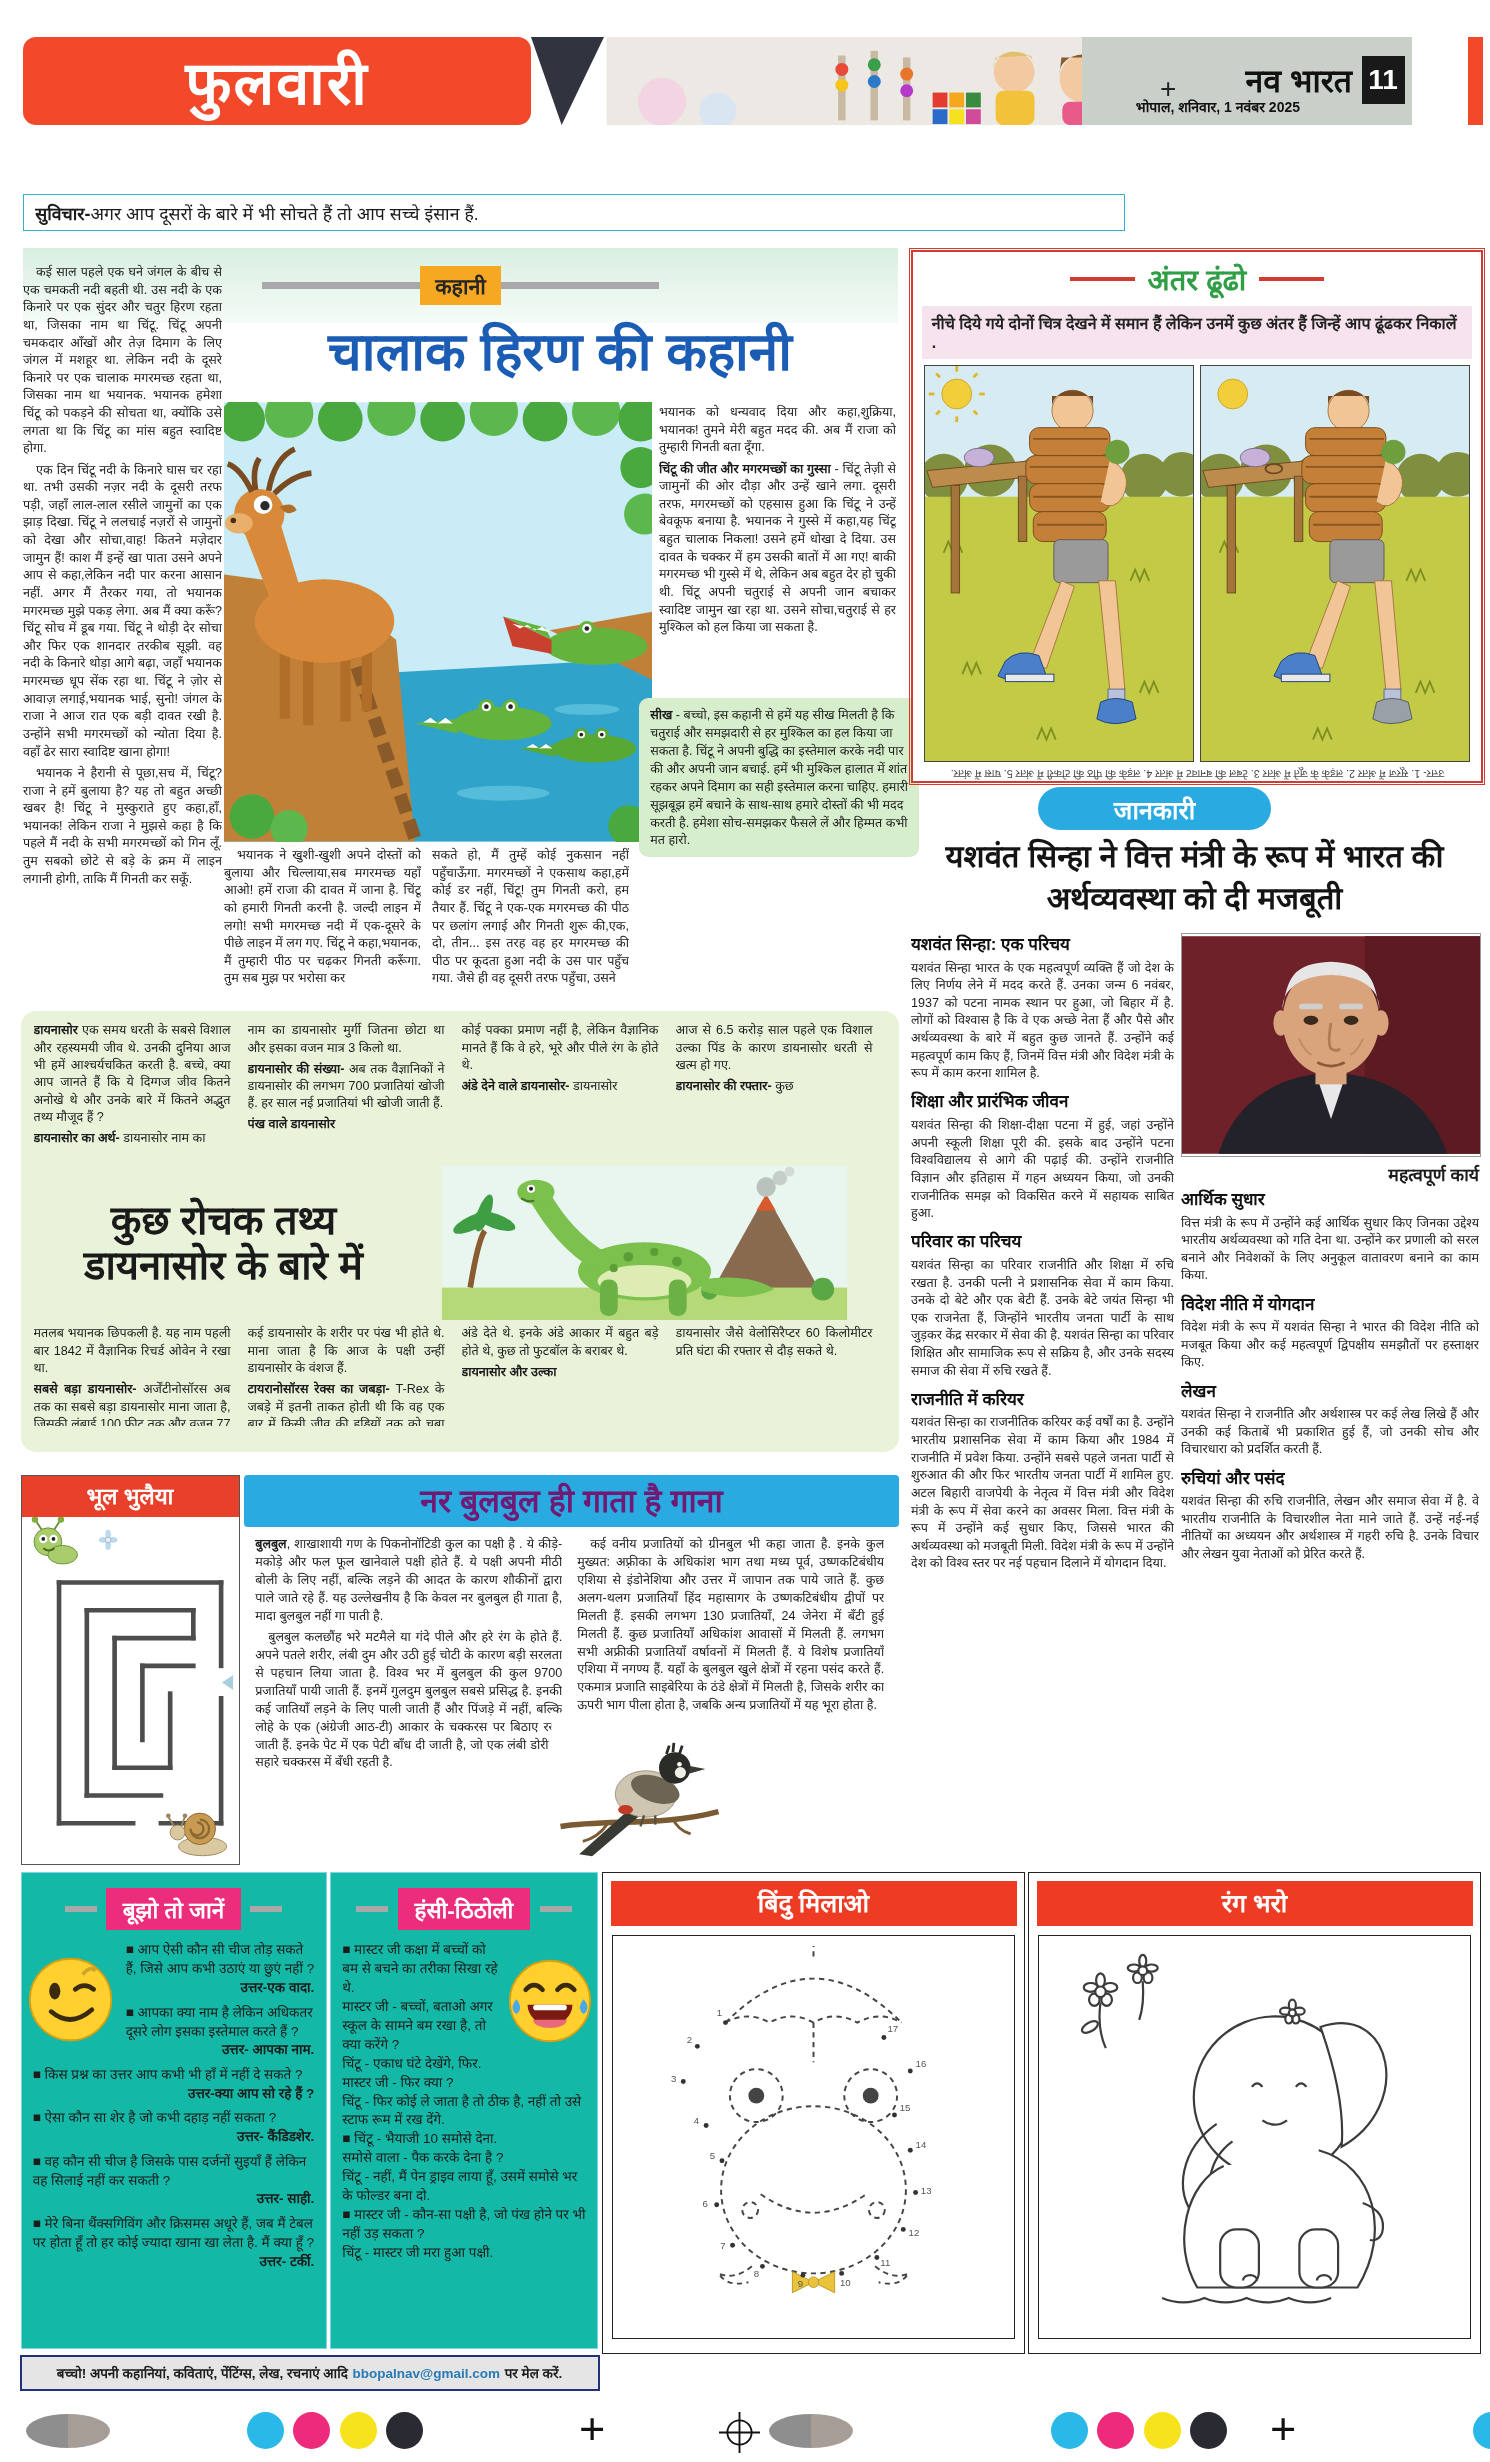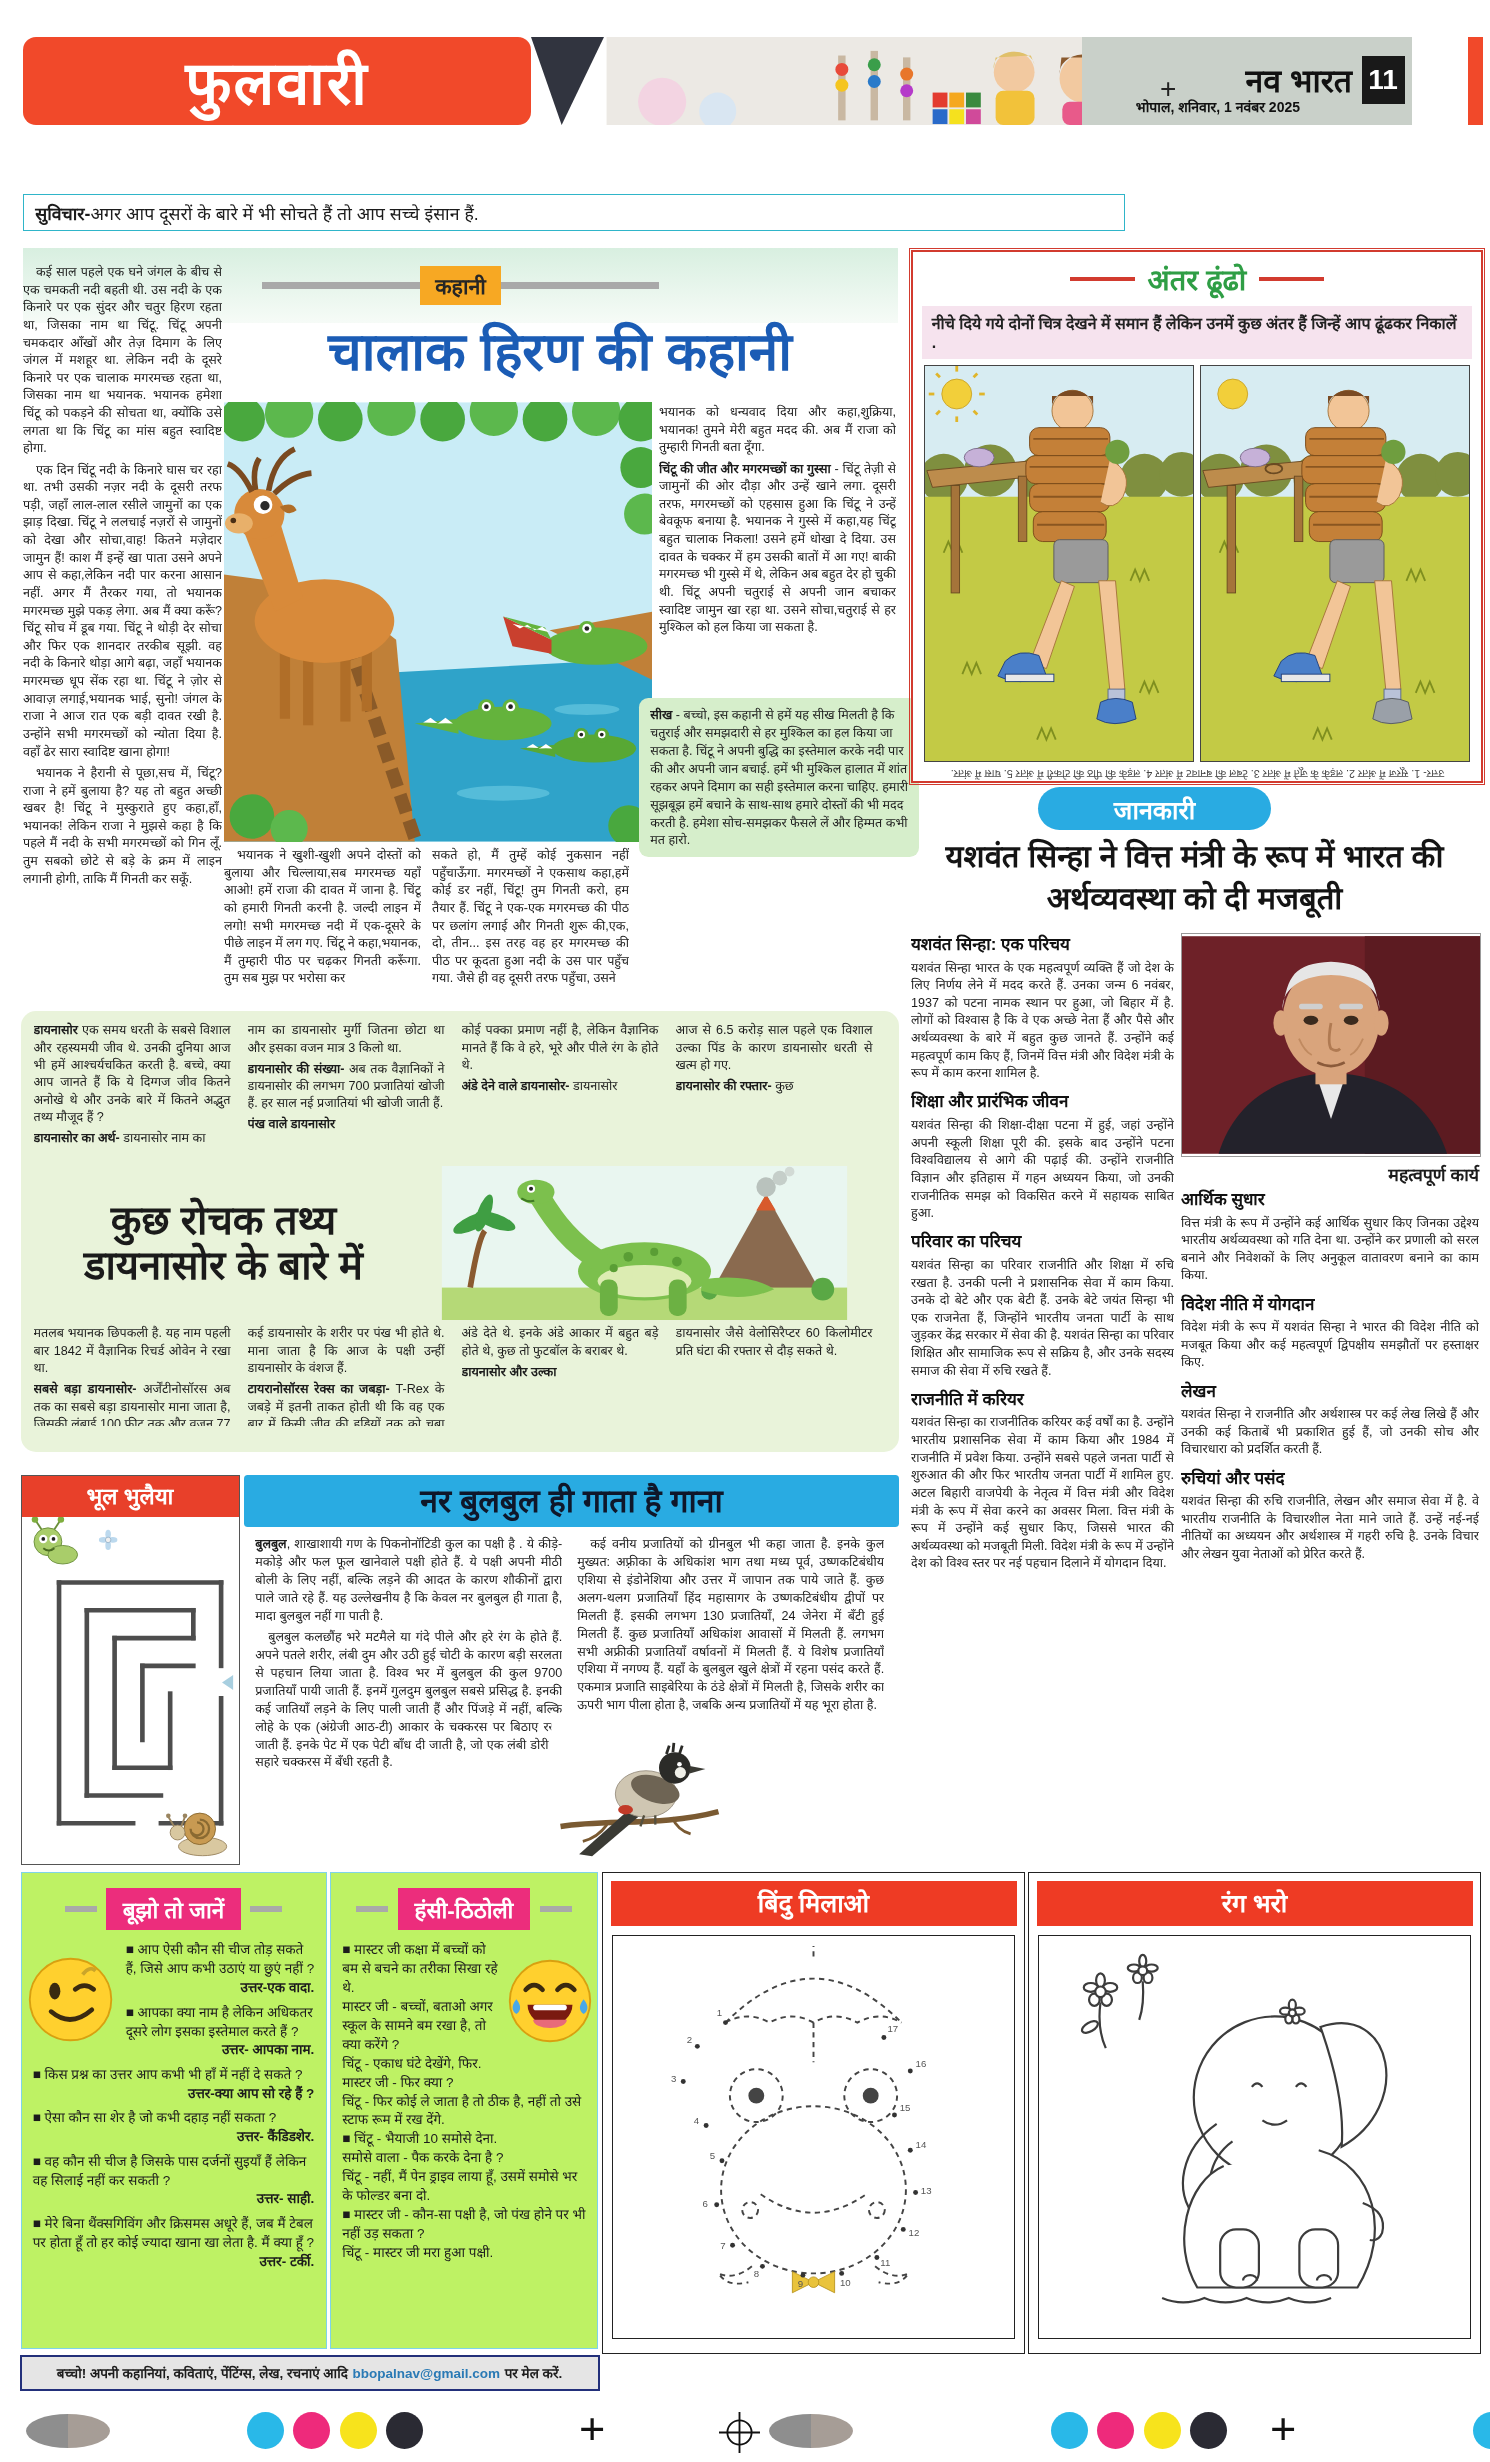--- a/index.html
+++ b/index.html
@@ -54,30 +54,30 @@
 
   
   .dino-box{background:#e9f3da;border-radius:15px;padding:11.2px 13px;}
   .dino-row{display:flex;gap:17px;}
   .dino-col{width:197px;font-size:12.6px;line-height:1.38;text-align:justify;overflow:hidden;}
   .dino-mid{display:flex;align-items:center;gap:7.5px;margin:5.6px 0;}
   .dino-h{font-size:40px;font-weight:700;color:#1a1a1a;line-height:1.12;text-align:center;width:380px;}
 
   
   .hdr-red{background:#e8402a;color:#fff;font-weight:700;text-align:center;}
-  .hdr-blue{background:#29abe2;color:#0f172a;font-weight:700;text-align:center;}
+  .hdr-blue{background:#29abe2;color:#701a75;font-weight:700;text-align:center;}
   .hdr-orange-red{background:#ee3b24;color:#fff;font-weight:700;text-align:center;}
 
   .maze-box{border:1.9px solid #555;background:#fff;}
   .bulbul-box{background:#fff;}
   .bulbul-cols{display:flex;gap:15px;padding:9.3px 11.2px;}
   .bulbul-col{width:307px;font-size:12.6px;line-height:1.42;text-align:justify;overflow:hidden;height:307px;}
 
   
-  .fun-box{border:1.9px solid #7fd4e8;background:#bef264;}
+  .fun-box{border:1.9px solid #7fd4e8;background:#14b8a6;}
   .pink-row{display:flex;align-items:center;justify-content:center;gap:9.3px;margin-top:15px;}
   .pink-bar{width:32px;height:6.5px;background:#a9a9a9;}
   .pink-head{background:#ec2d7c;color:#fff;font-size:22.4px;font-weight:700;padding:5.6px 17px;}
   .fun-body{position:relative;padding:11.2px 11.2px 5.6px 11.2px;font-size:13.5px;line-height:1.4;overflow:hidden;}
   .ans{font-weight:700;text-align:right;margin:0 0 5.6px 0;}
   .q{margin:0;}
 
   
   .act-box{border:1.9px solid #222;background:#fff;}
   .act-inner{border:1.4px solid #222;margin:9.3px;display:flex;align-items:center;justify-content:center;}

